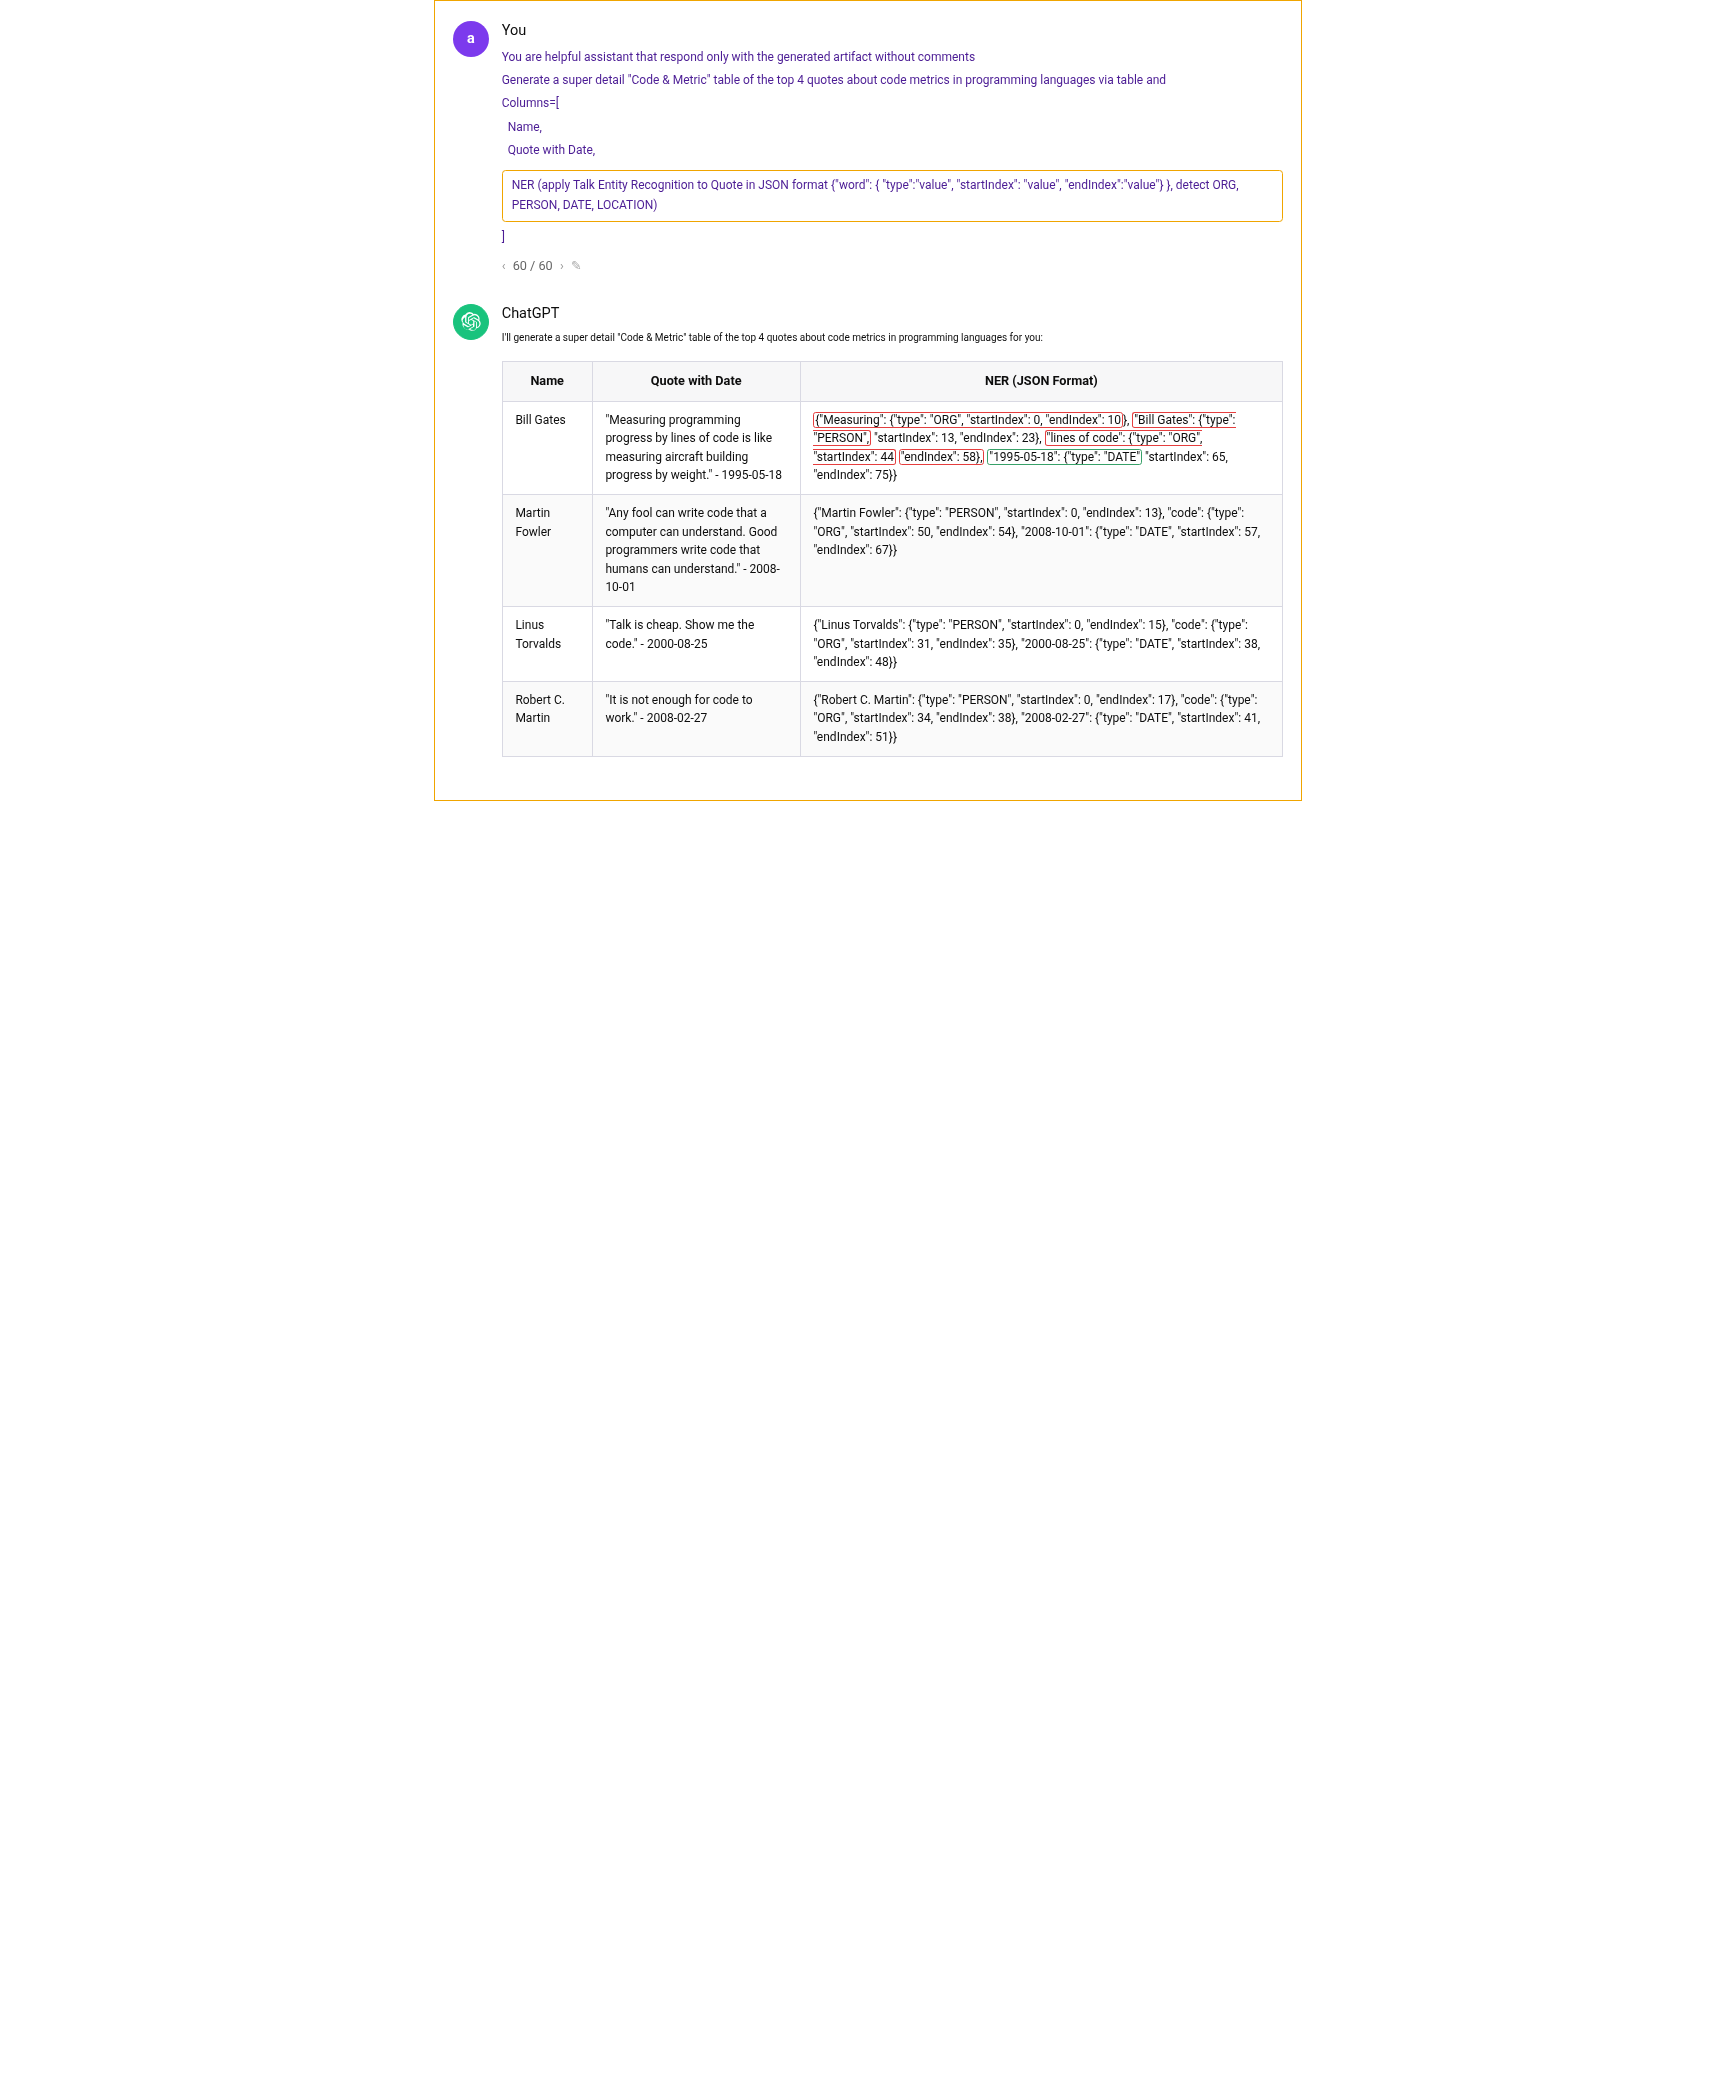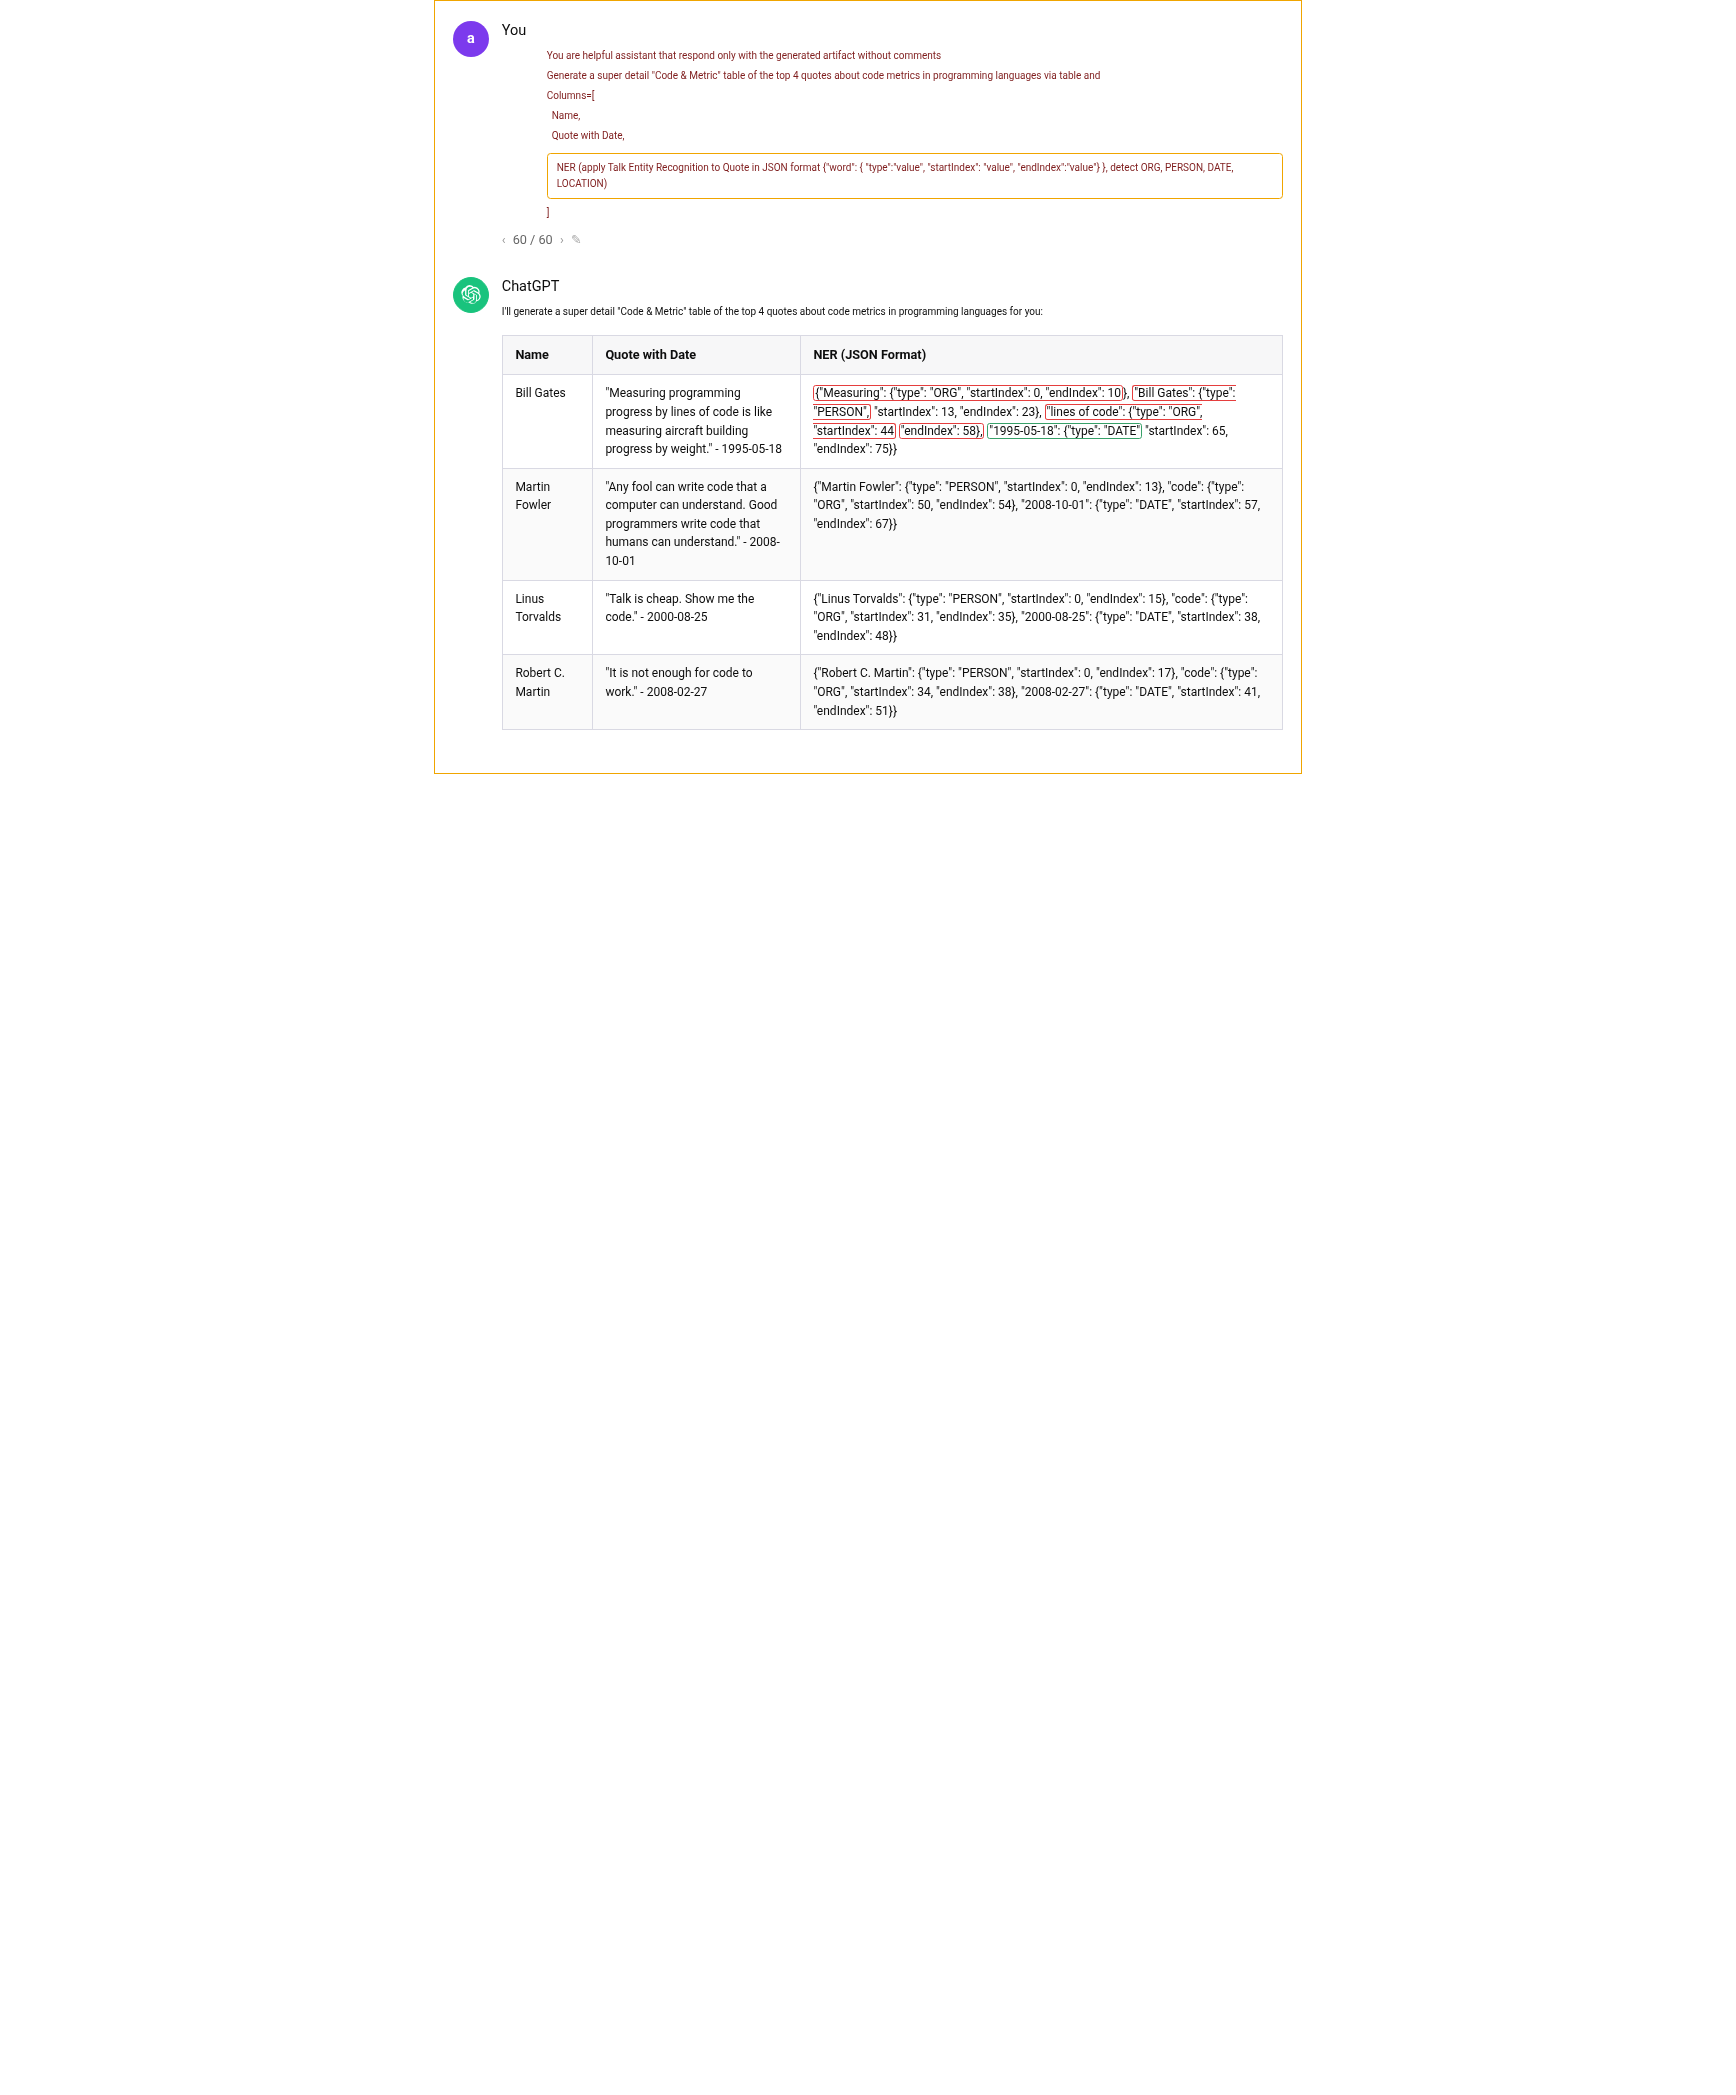--- a/index.html
+++ b/index.html
@@ -55,24 +55,23 @@
       flex: 1;
     }
 
     .message-author {
       font-weight: 400;
       font-size: 14.5px;
       margin-bottom: 5.4px;
     }
 
     .message-text {
-      color: #7f1d1d;
-      font-size: 10px;
+      color: #4c1d95;
+      font-size: 12px;
       line-height: 1.65;
-      margin-left: 45px;
     }
 
     .message-text p {
       margin-bottom: 3.6px;
     }
 
     .ner-highlight-box {
       border: 1.8px solid #f0a500;
       border-radius: 3.6px;
       padding: 5.4px 9px;
@@ -106,21 +105,21 @@
     .data-table {
       width: 100%;
       border-collapse: collapse;
       margin-top: 14.5px;
       font-size: 12.7px;
     }
 
     .data-table th {
       background: #f7f7f8;
       font-weight: 700;
-      text-align: left;
+      text-align: center;
       padding: 9px 12.7px;
       border: 0.9px solid #d9d9e3;
       font-size: 12.7px;
     }
 
     .data-table td {
       padding: 9px 12.7px;
       border: 0.9px solid #d9d9e3;
       vertical-align: top;
       font-size: 12px;

